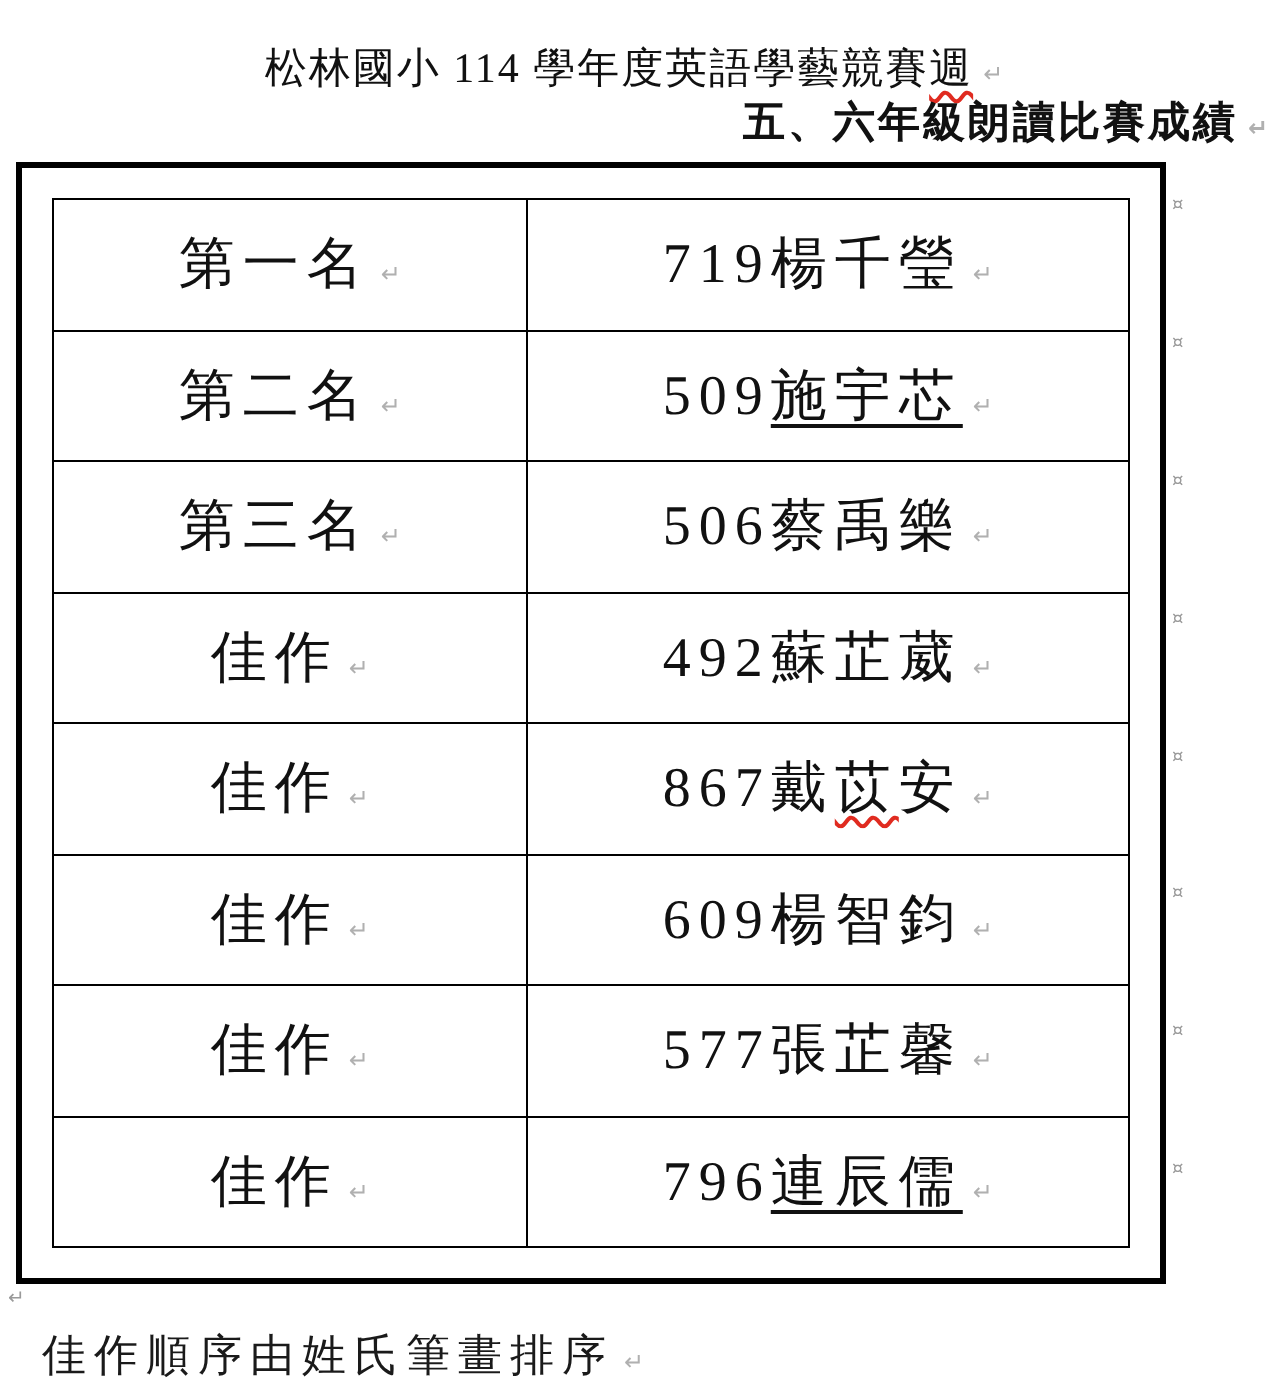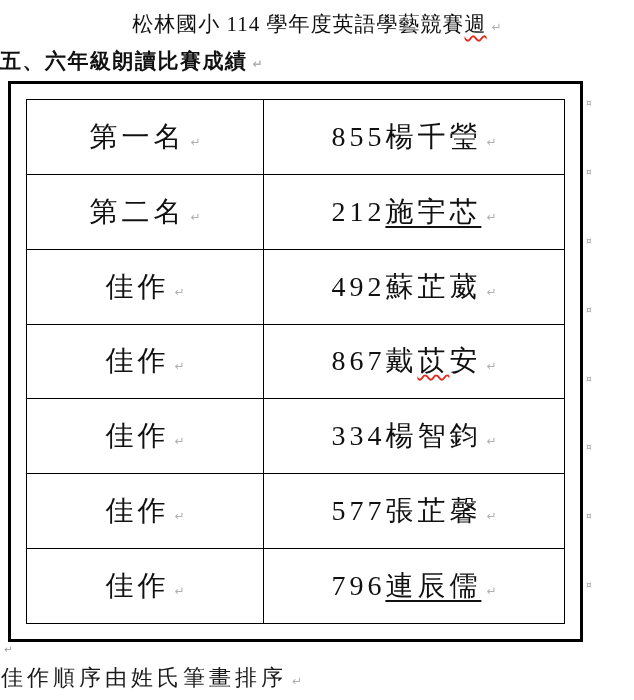--- a/index.html
+++ b/index.html
@@ -1,25 +1,25 @@
 <!DOCTYPE html>
 <html><head>
 <meta charset="utf-8">
 <style>
   html,body{margin:0;padding:0;}
   body{
     width:634px;height:700px;background:#ffffff;position:relative;overflow:hidden;
     font-family:"Liberation Serif","DejaVu Serif",serif;color:#111111;
   }
   .title{
-    position:absolute;top:10px;left:0;width:100%;text-align:center;
+    position:absolute;top:20px;left:0;width:100%;text-align:center;
     font-size:21px;letter-spacing:1px;white-space:nowrap;
   }
   .subtitle{
-    position:absolute;top:47px;left:0;width:100%;text-align:left;
+    position:absolute;top:47px;left:0;width:100%;text-align:right;
     font-size:21px;font-weight:bold;letter-spacing:1.5px;white-space:nowrap;
   }
   .spellwavy{
     text-decoration-line:underline;text-decoration-style:wavy;
     text-decoration-color:#e02b20;text-decoration-thickness:1.5px;
     text-underline-offset:4px;
   }
   .pmark{
     color:#b0b0b0;font-size:12px;margin-left:5px;
     font-family:"DejaVu Sans",sans-serif;letter-spacing:0;
@@ -49,53 +49,57 @@
   .row-marks div{flex:1;}
   .rowend{
     display:block;padding-top:12px;color:#9a9a9a;font-size:9px;
     font-family:"DejaVu Sans",sans-serif;
   }
   .after-table-mark{
     position:absolute;left:4px;top:644px;color:#9a9a9a;font-size:10px;
     font-family:"DejaVu Sans",sans-serif;
   }
   .footer{
-    position:absolute;left:1px;top:663px;font-size:22px;letter-spacing:4px;
+    position:absolute;left:21px;top:663px;font-size:22px;letter-spacing:4px;
     white-space:nowrap;color:#1a1a1a;
   }
 </style>
 </head>
 <body>
 
 <div class="title"><span>松林國小 114 學年度英語學藝競賽</span><span class="spellwavy">週</span><span class="pmark">↵</span></div>
 
 <div class="subtitle"><span>五、六年級朗讀比賽成績</span><span class="pmark">↵</span></div>
 
 <div class="table-wrap">
   <table class="results">
     <tbody>
       <tr>
         <td class="c1"><span>第一名</span><span class="pmark">↵</span></td>
-        <td class="c2"><span>855</span><span class="name"><span>楊千瑩</span><span class="spellwavy"></span><span></span></span><span class="pmark">↵</span></td>
+        <td class="c2"><span>719</span><span class="name"><span>楊千瑩</span><span class="spellwavy"></span><span></span></span><span class="pmark">↵</span></td>
       </tr>
       <tr>
         <td class="c1"><span>第二名</span><span class="pmark">↵</span></td>
-        <td class="c2"><span>212</span><span class="name grammar"><span>施宇芯</span><span class="spellwavy"></span><span></span></span><span class="pmark">↵</span></td>
+        <td class="c2"><span>509</span><span class="name grammar"><span>施宇芯</span><span class="spellwavy"></span><span></span></span><span class="pmark">↵</span></td>
+      </tr>
+      <tr>
+        <td class="c1"><span>第三名</span><span class="pmark">↵</span></td>
+        <td class="c2"><span>506</span><span class="name"><span>蔡禹樂</span><span class="spellwavy"></span><span></span></span><span class="pmark">↵</span></td>
       </tr>
       <tr>
         <td class="c1"><span>佳作</span><span class="pmark">↵</span></td>
         <td class="c2"><span>492</span><span class="name"><span>蘇芷葳</span><span class="spellwavy"></span><span></span></span><span class="pmark">↵</span></td>
       </tr>
       <tr>
         <td class="c1"><span>佳作</span><span class="pmark">↵</span></td>
         <td class="c2"><span>867</span><span class="name"><span>戴</span><span class="spellwavy">苡</span><span>安</span></span><span class="pmark">↵</span></td>
       </tr>
       <tr>
         <td class="c1"><span>佳作</span><span class="pmark">↵</span></td>
-        <td class="c2"><span>334</span><span class="name"><span>楊智鈞</span><span class="spellwavy"></span><span></span></span><span class="pmark">↵</span></td>
+        <td class="c2"><span>609</span><span class="name"><span>楊智鈞</span><span class="spellwavy"></span><span></span></span><span class="pmark">↵</span></td>
       </tr>
       <tr>
         <td class="c1"><span>佳作</span><span class="pmark">↵</span></td>
         <td class="c2"><span>577</span><span class="name"><span>張芷馨</span><span class="spellwavy"></span><span></span></span><span class="pmark">↵</span></td>
       </tr>
       <tr>
         <td class="c1"><span>佳作</span><span class="pmark">↵</span></td>
         <td class="c2"><span>796</span><span class="name grammar"><span>連辰儒</span><span class="spellwavy"></span><span></span></span><span class="pmark">↵</span></td>
       </tr>
     </tbody>

